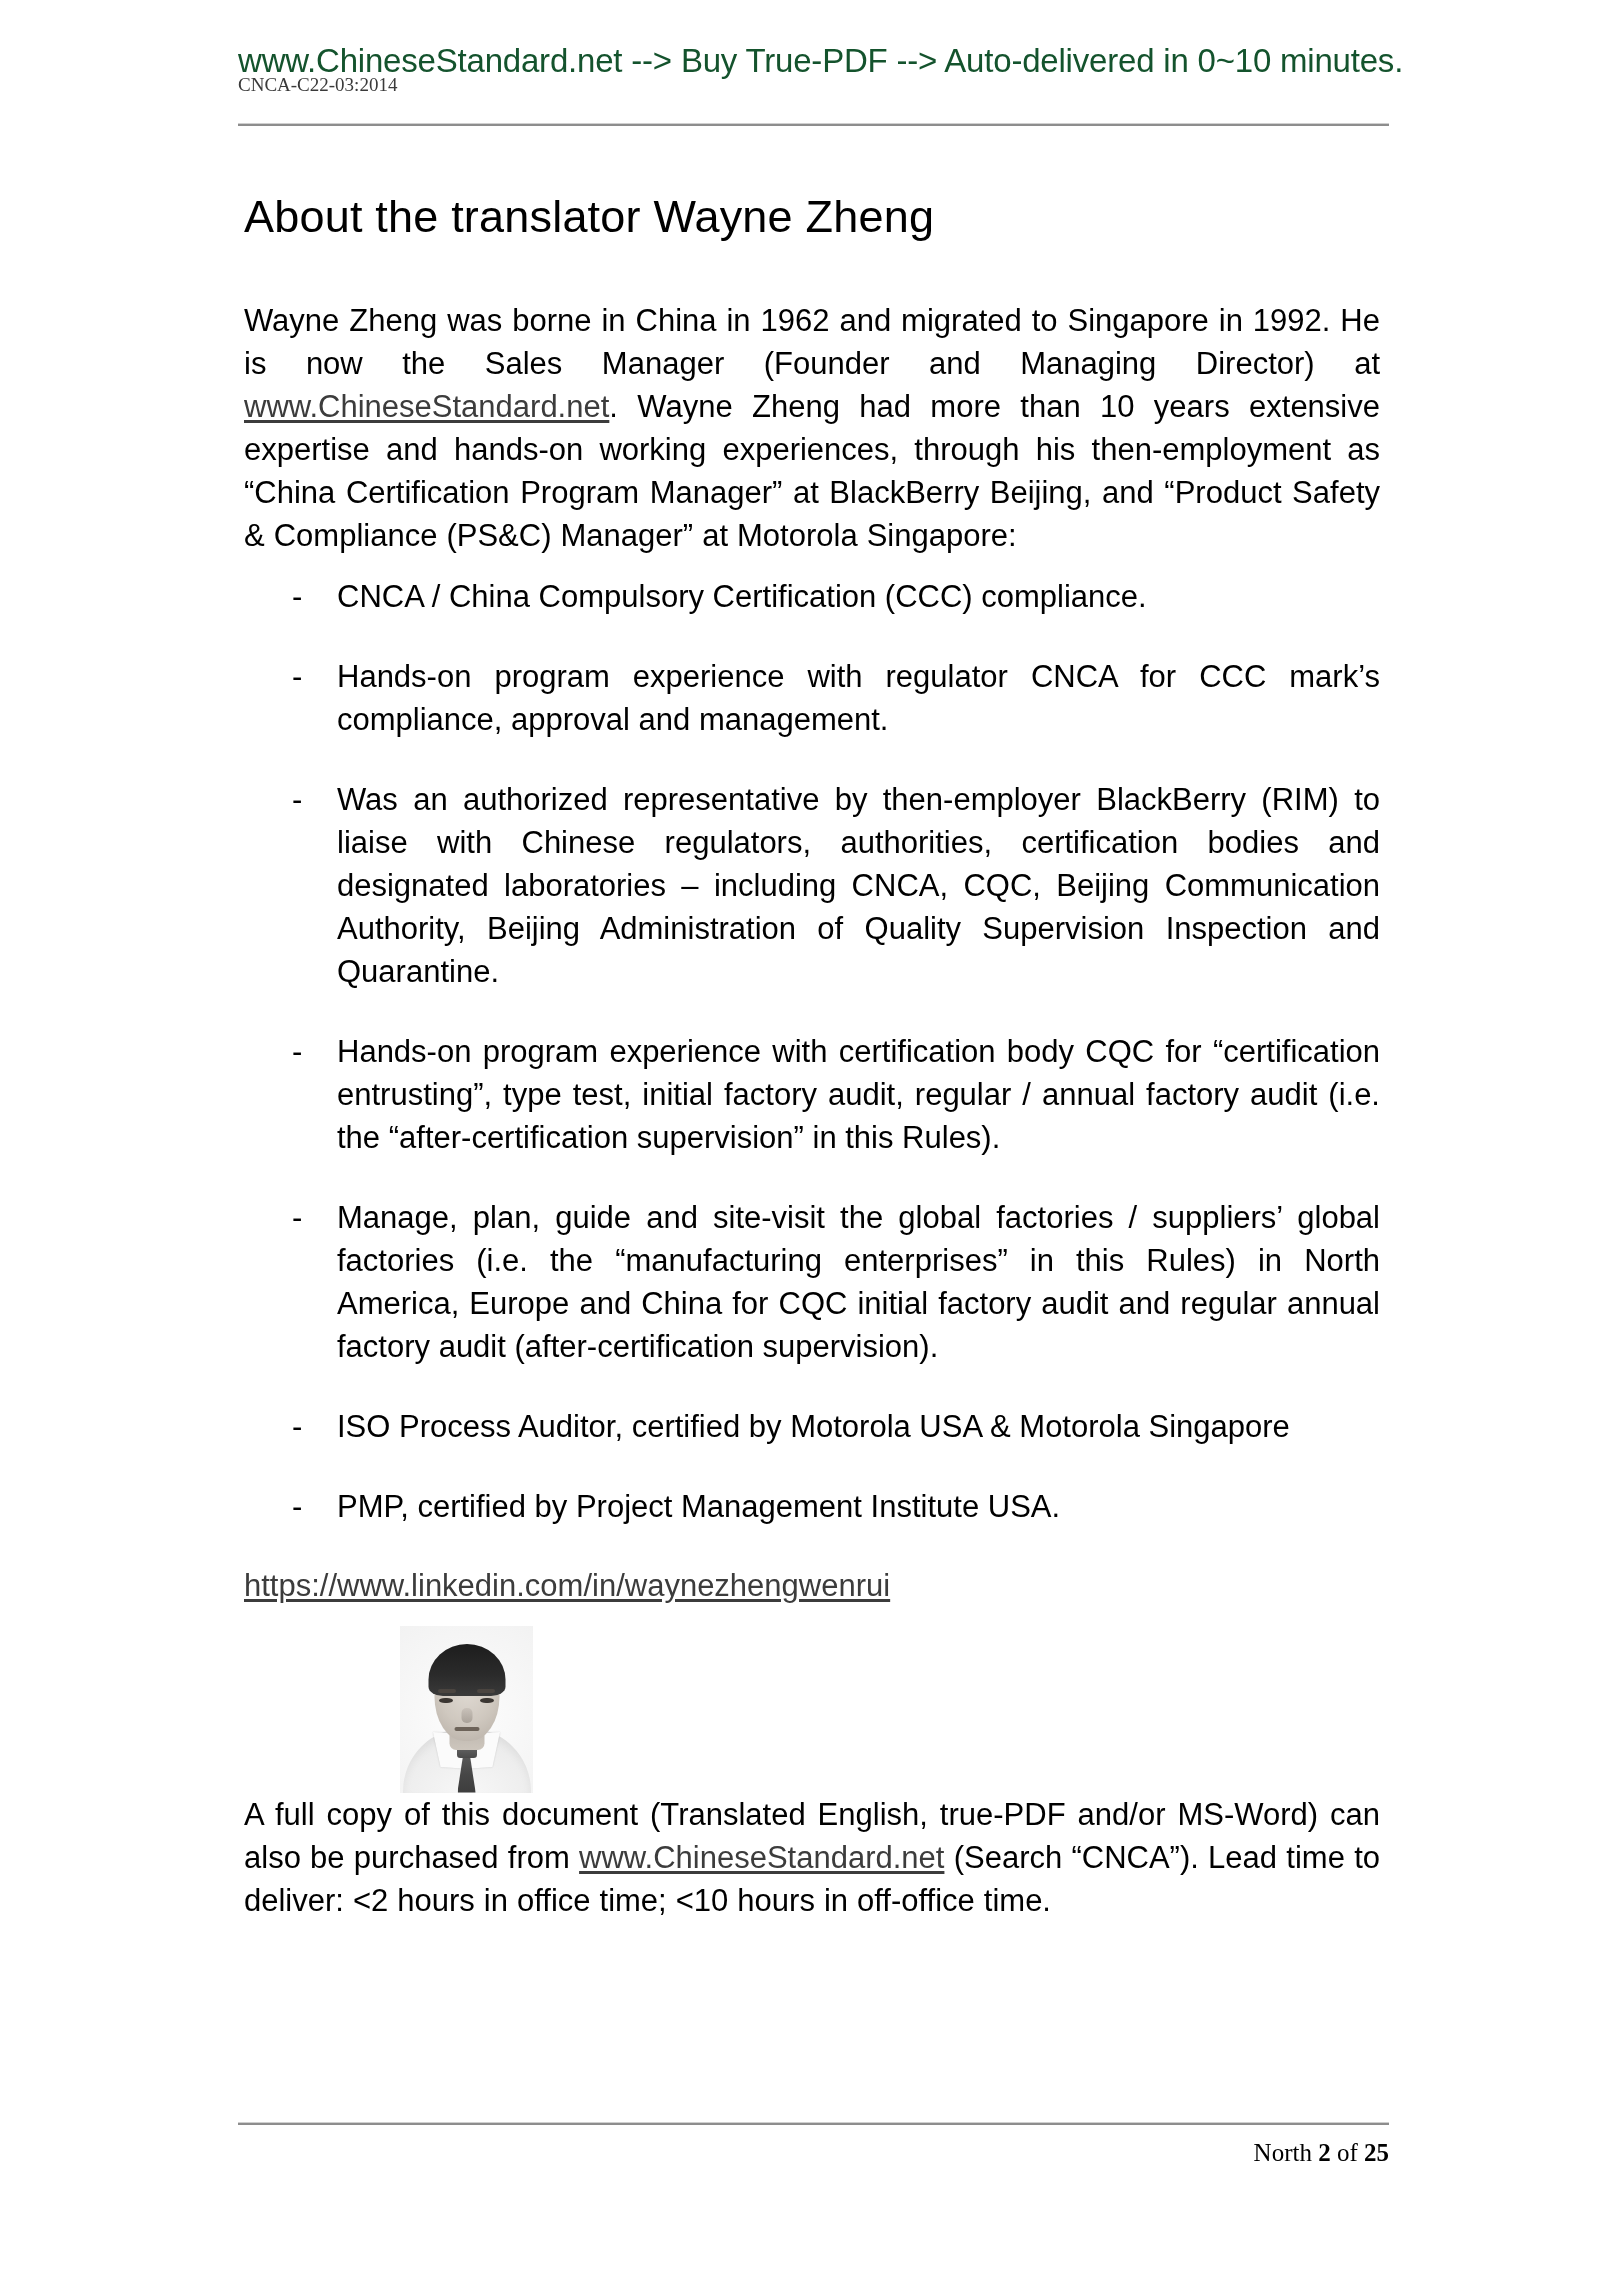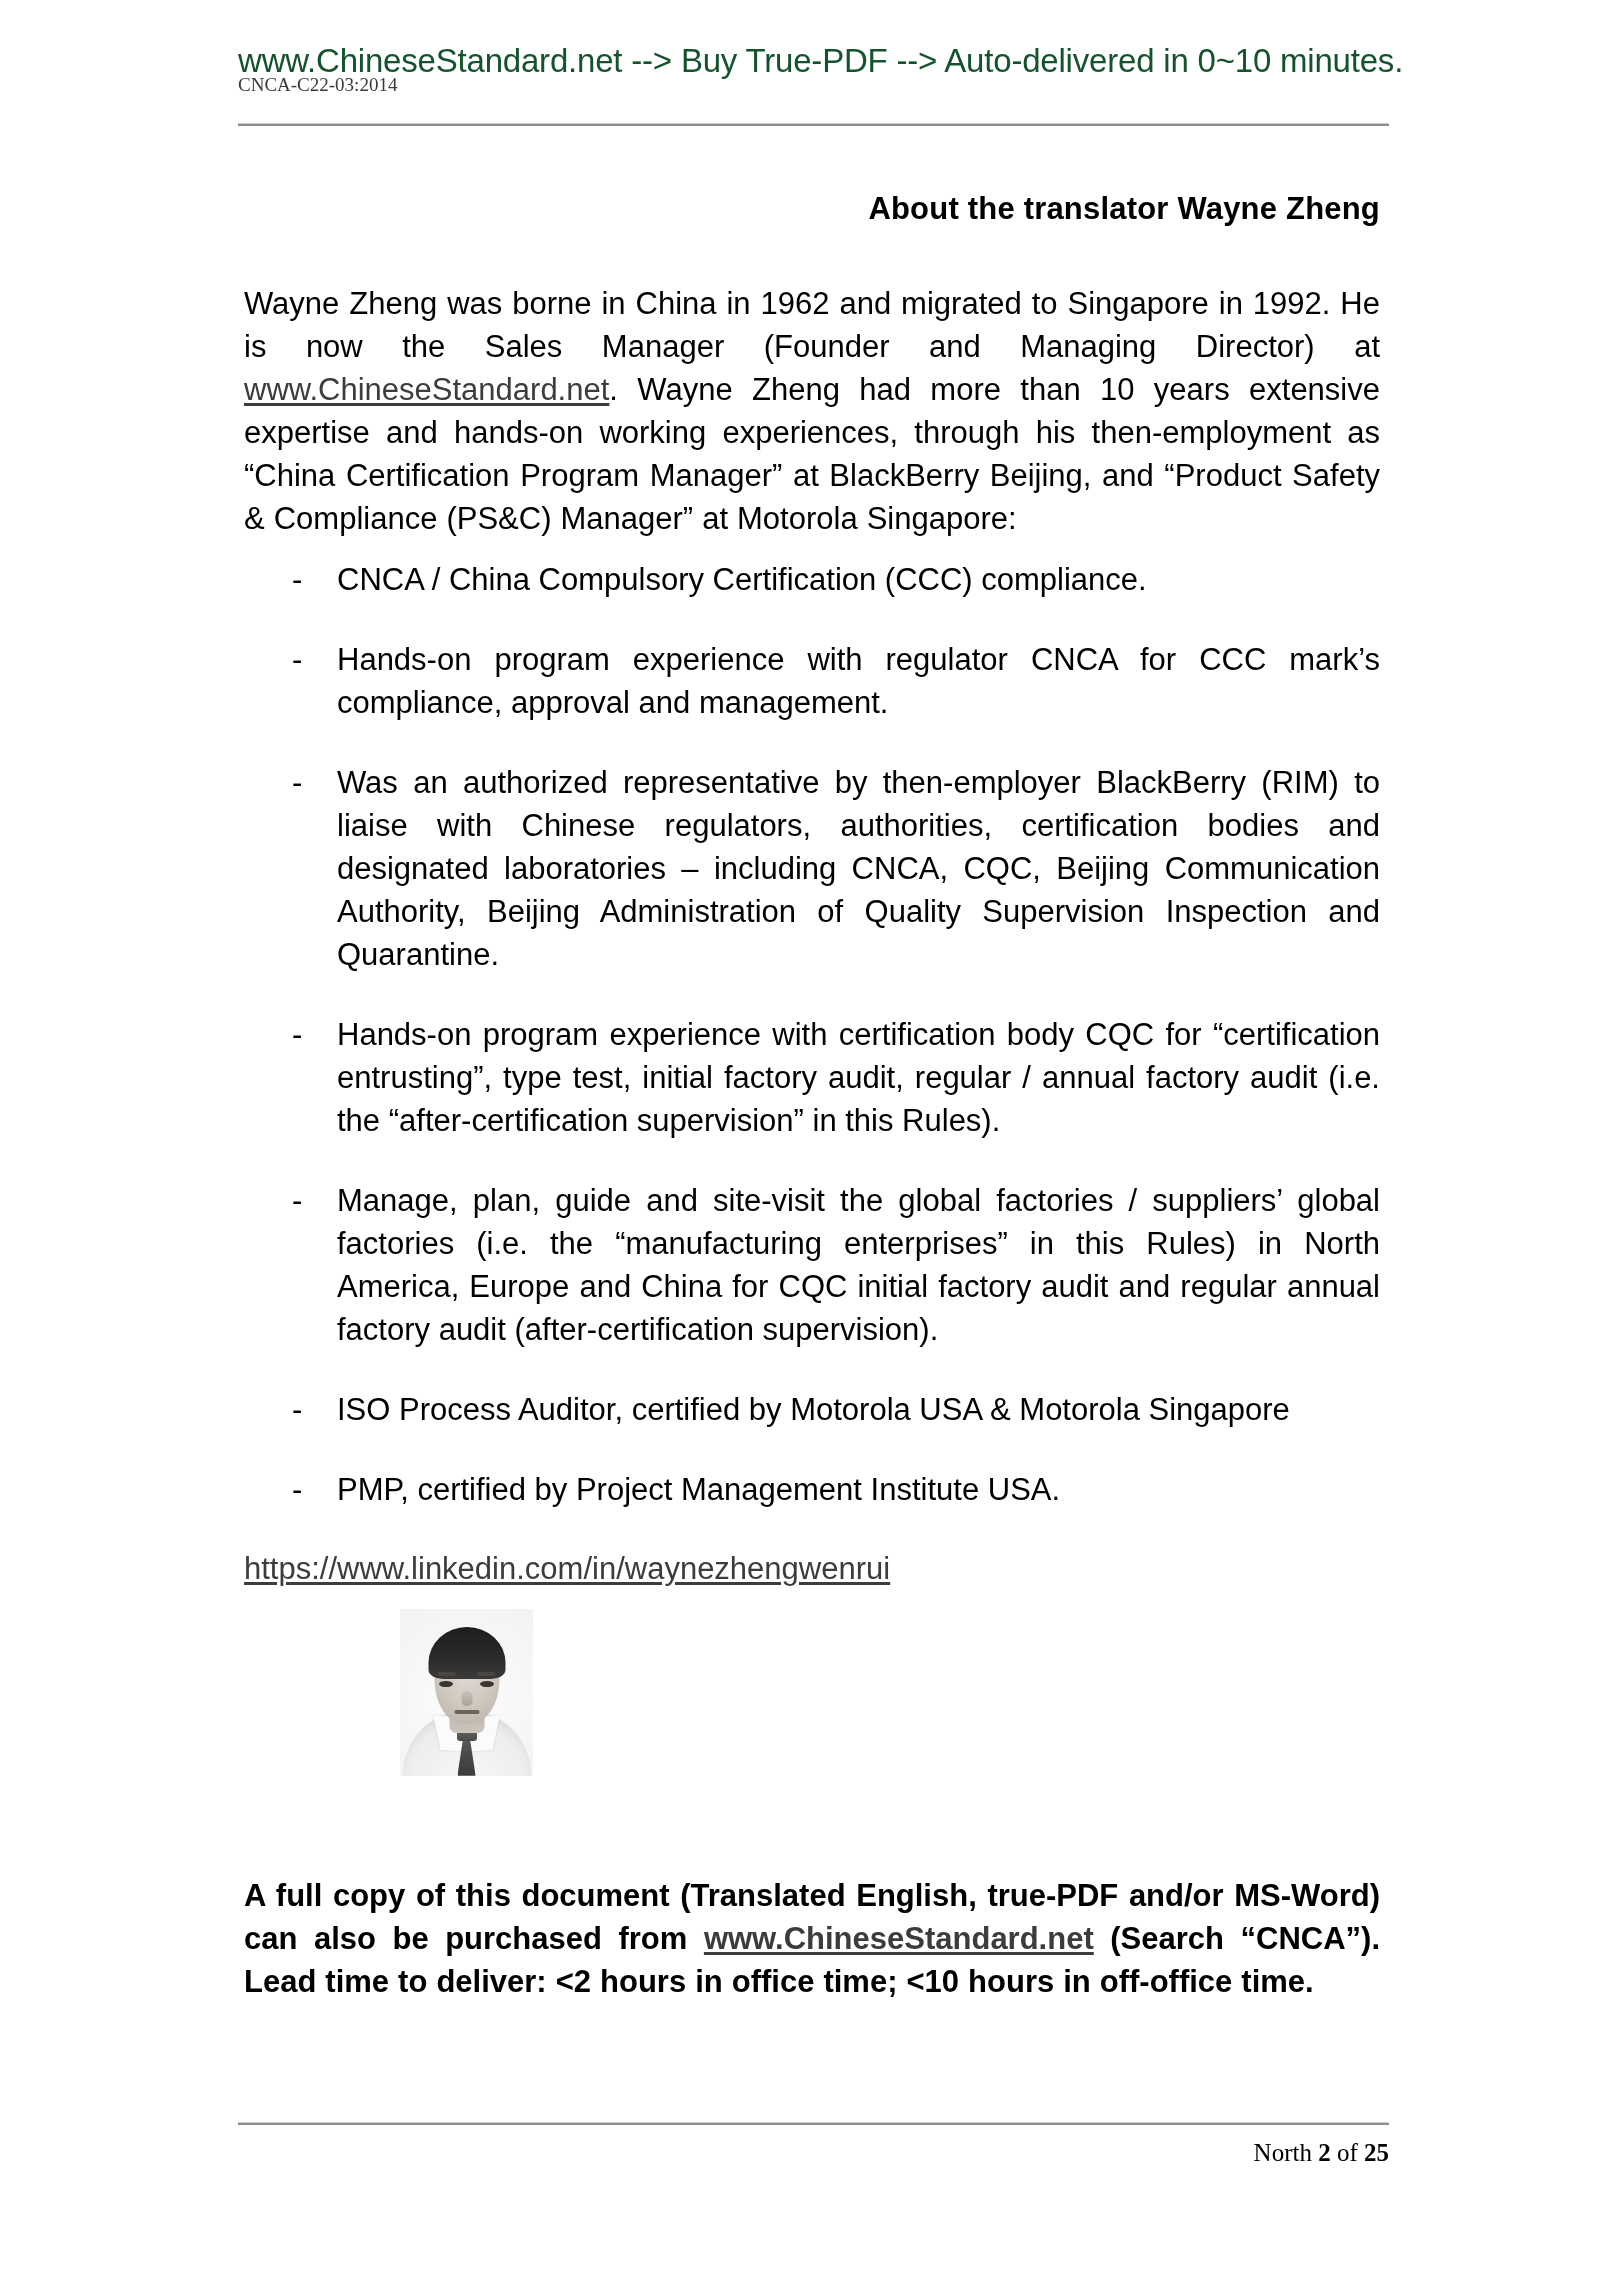--- a/index.html
+++ b/index.html
@@ -54,23 +54,23 @@
   }
 
   
   .content {
     position: absolute;
     left: 244px;
     top: 190px;
     width: 1136px;
   }
   .doc-title {
-    font-size: 31px;
-    font-weight: bold;
-    text-align: right;
+    font-size: 45px;
+    font-weight: normal;
+    text-align: left;
     letter-spacing: 0.2px;
     margin: 0 0 55px 0;
     line-height: 1.2;
   }
   .para {
     font-size: 31px;
     line-height: 43px;
     text-align: justify;
     text-justify: inter-word;
     margin: 0 0 15px 0;
@@ -248,22 +248,20 @@
     top: 101px;
     transform: translateX(-50%);
     width: 25px;
     height: 4.2px;
     background: #6d6359;
     border-radius: 2.5px;
   }
 
   
   .closing {
-    margin-top: 98px;
-    font-weight: bold;
   }
   .contact-line {
     font-size: 31px;
     line-height: 42px;
     margin-top: 28px;
   }
   .contact-email {
     font-size: 24px;
     color: #3c3c3c;
     text-decoration: underline;

